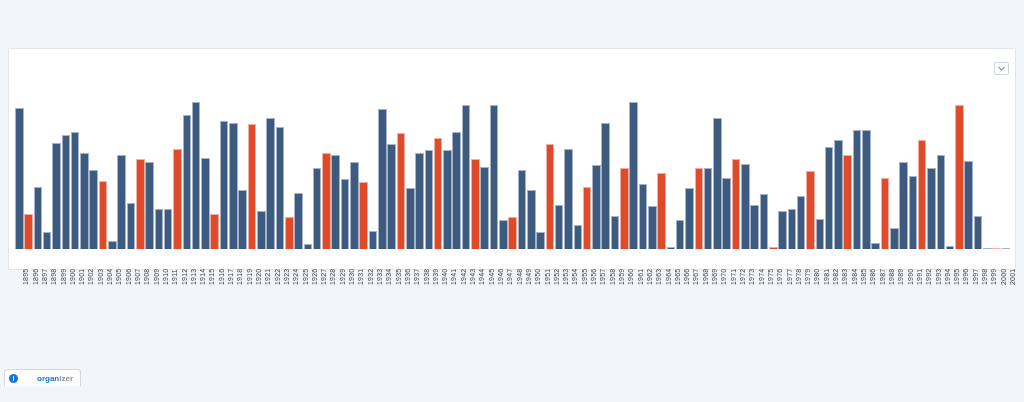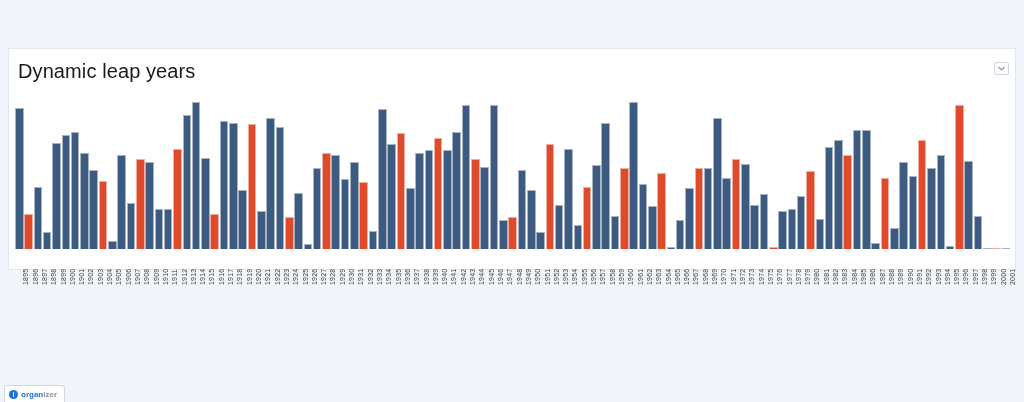--- a/index.html
+++ b/index.html
@@ -88,25 +88,25 @@
     transform-origin: left top;
     transform: rotate(-90deg) translateX(-34px);
     white-space: nowrap;
     letter-spacing: 0.2px;
     font-family: "Liberation Sans", sans-serif;
   }
 
   .badge {
     position: absolute;
     left: 4px;
-    top: 385px;
+    top: 369px;
     height: 17px;
     display: flex;
     align-items: center;
-    gap: 3px;
+    gap: 19px;
     padding: 0 7px 0 4px;
     background: #ffffff;
     border: 1px solid #d3d8de;
     border-bottom: none;
     border-radius: 3px 3px 0 0;
     box-sizing: border-box;
   }
   .badge-dot {
     width: 9px;
     height: 9px;
@@ -135,21 +135,20 @@
   .badge-text .b1 { color: #1b74d8; }
   .badge-text .b2 { color: #8b9099; }
 </style>
 </head>
 <body>
 
 <div id="page">
 
   <div class="card">
 
-    <div class="card-title">Dynamic leap years</div>
 
     <div class="menu-button" title="menu">
       <svg width="7" height="5" viewBox="0 0 7 5" aria-hidden="true">
         <path d="M0.5 1 L3.5 4 L6.5 1" fill="none" stroke="#8d96a1" stroke-width="1.2"></path>
       </svg>
     </div>
 
     <div class="plot">
       <div class="bars" id="bars">
           <div class="bar" title="1895: 93" style="left: 0px; width: 8.56374px; height: 141.36px; background: rgb(61, 90, 128);"></div>

